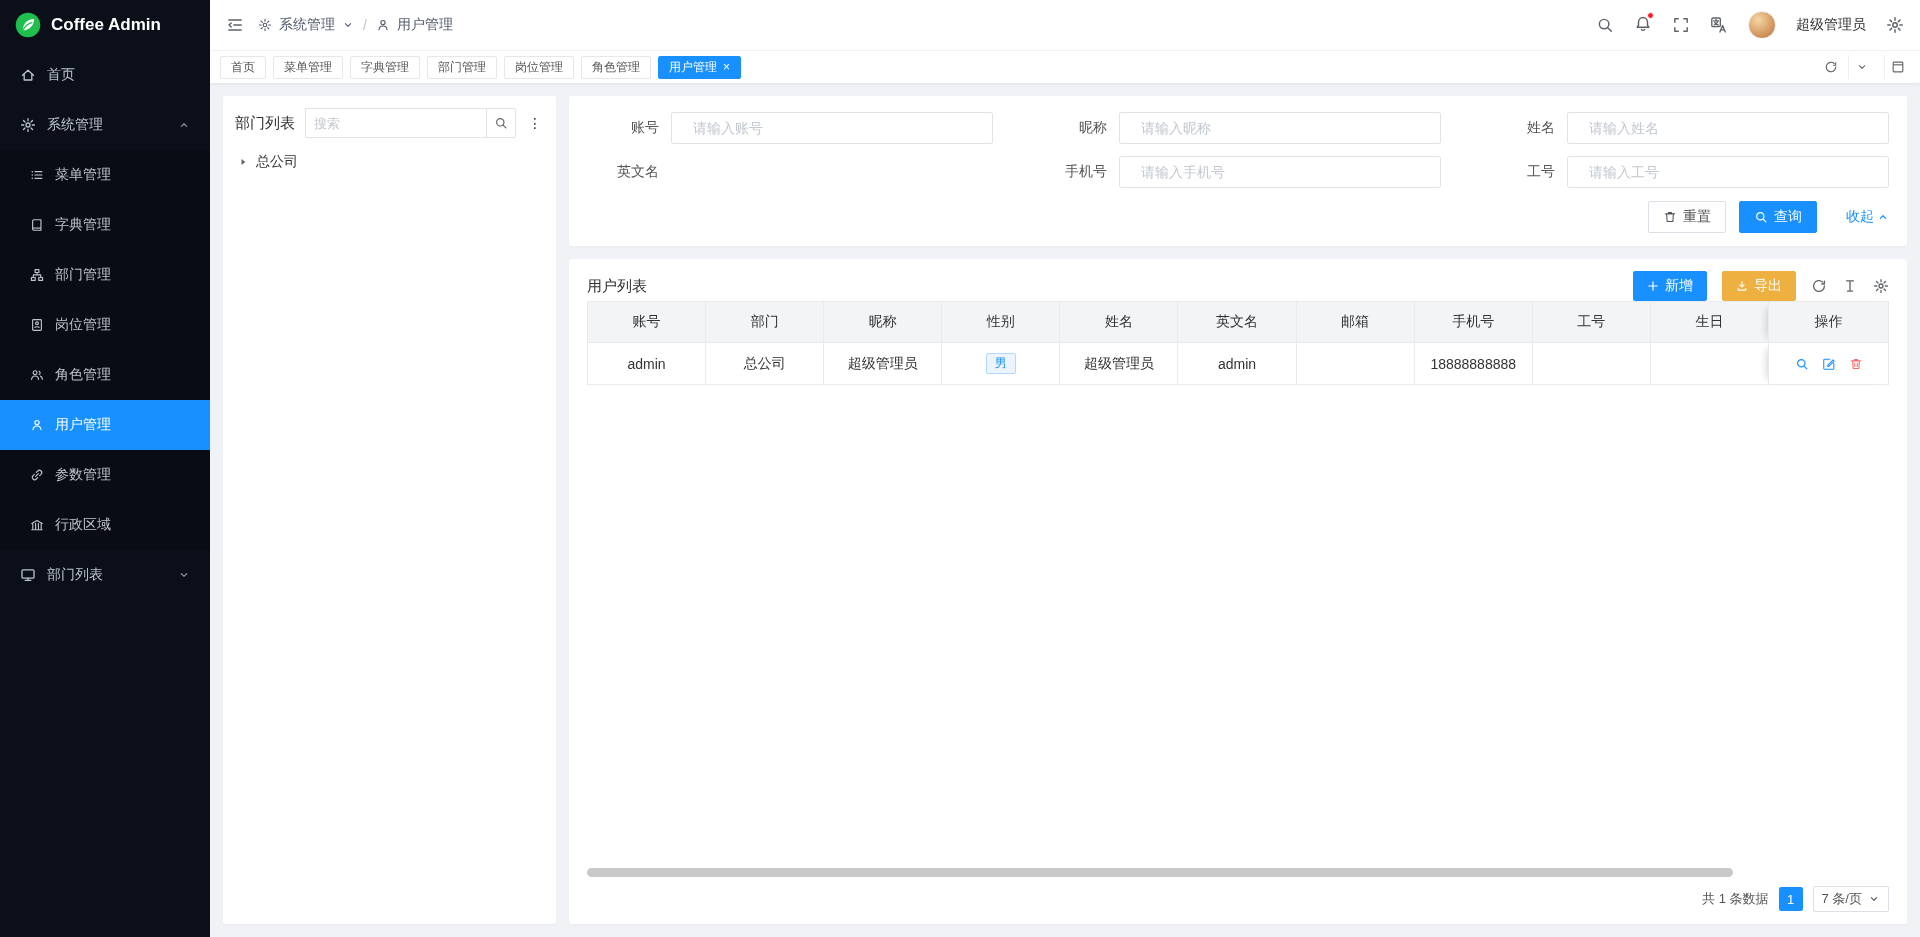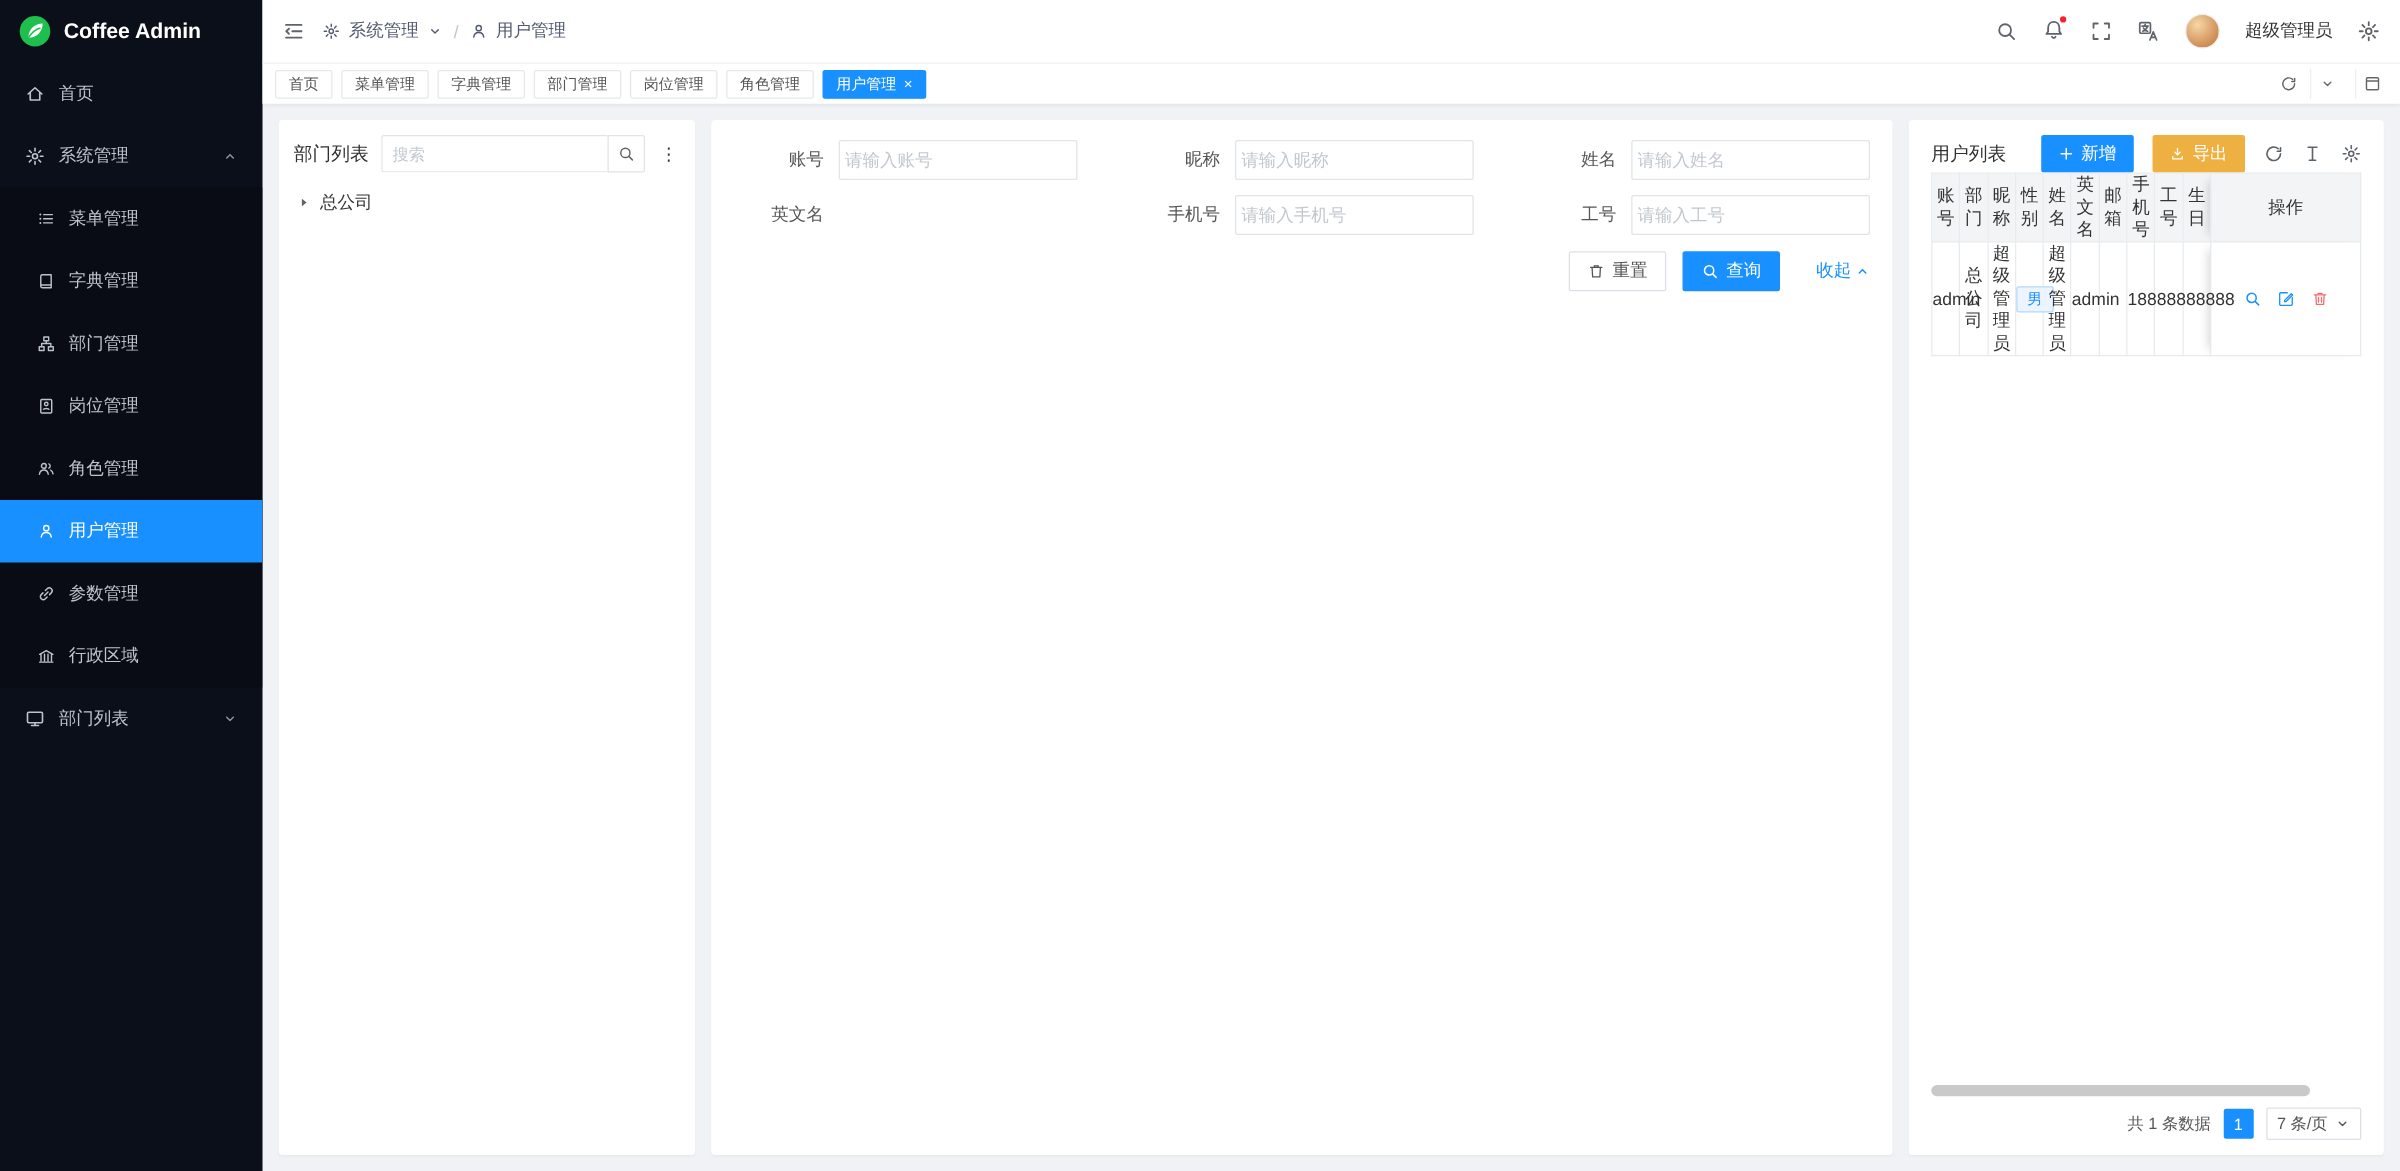--- a/index.html
+++ b/index.html
@@ -58,28 +58,28 @@
   .dept-head { display:flex; align-items:center; gap:10px; }
   .dept-title { font-size:15px; color:#303133; white-space:nowrap; }
   .dept-search { flex:1; min-width:0; display:flex; height:30px; }
   .dept-input { flex:1; min-width:0; border:1px solid #e0e3e8; border-right:none; border-radius:2px 0 0 2px; padding:0 8px; font-size:13px; outline:none; color:#333; }
   .dept-search-btn { width:30px; border:1px solid #e0e3e8; background:#fff; border-radius:0 2px 2px 0; display:flex; align-items:center; justify-content:center; color:#606266; cursor:pointer; }
   .more-dots { color:#303133; cursor:pointer; padding:0 2px; }
   .tree-node { display:flex; align-items:center; gap:7px; font-size:14px; color:#333; cursor:pointer; padding-left:2px; }
   .tree-caret { color:#606266; }
 
   
-  .right-col { flex:1; min-width:0; display:flex; gap:13px; }
+  .right-col { flex:1; min-width:0; display:flex; flex-direction:column; gap:13px; }
 
   
   .filter-card { padding:16px 18px 13px; flex:none; }
   .filter-grid { display:grid; grid-template-columns:repeat(3,1fr); column-gap:42px; row-gap:12px; }
   .f-item { display:flex; align-items:center; min-width:0; }
   .f-label { width:72px; flex:none; text-align:right; margin-right:12px; font-size:14px; color:#555; }
-  .f-input { flex:1; min-width:0; height:32px; border:1px solid #e0e3e8; border-radius:2px; padding:0 4px; font-size:14px; color:#000000; outline:none; }
+  .f-input { flex:1; min-width:0; height:32px; border:1px solid #e0e3e8; border-radius:2px; padding:0 21px; font-size:14px; color:#000000; outline:none; }
   ::placeholder { color:#c3c8cf; opacity:1; }
   .filter-actions { display:flex; justify-content:flex-end; align-items:center; gap:13px; margin-top:13px; }
   .btn { height:32px; display:inline-flex; align-items:center; gap:6px; padding:0 14px; font-size:14px; border-radius:2px; border:1px solid #dcdfe6; background:#fff; color:#555; cursor:pointer; font-family:inherit; }
   .btn.primary { background:#1890ff; border-color:#1890ff; color:#fff; }
   .btn.warning { background:#efb042; border-color:#efb042; color:#fff; }
   .btn.small { height:30px; padding:0 13px; }
   .link-collapse { display:flex; align-items:center; gap:3px; color:#1890ff; font-size:14px; cursor:pointer;padding-left:16px; }
 
   
   .table-card { flex:1; min-height:0; padding:12px 18px 8px; display:flex; flex-direction:column; }

